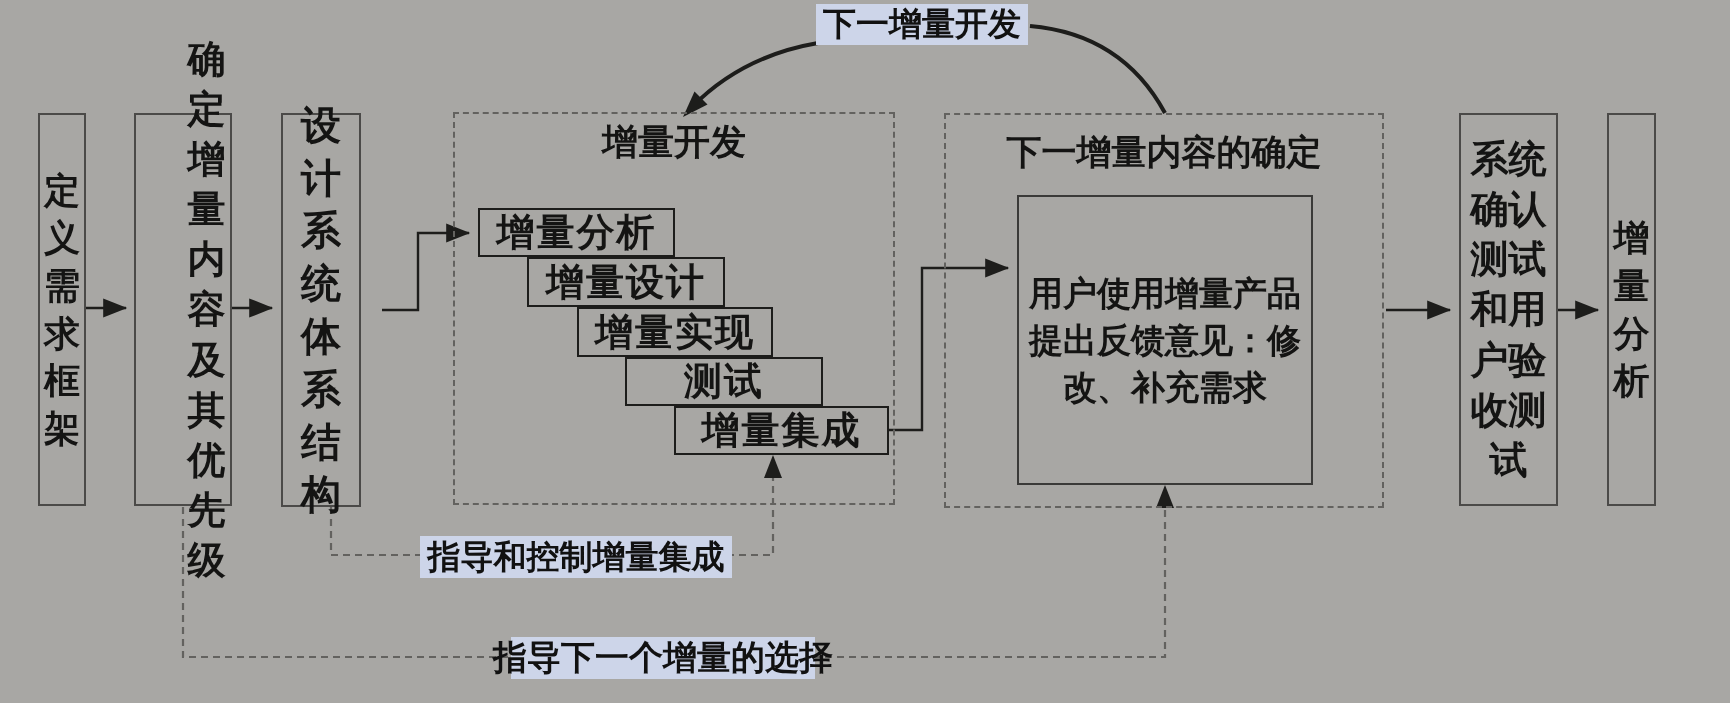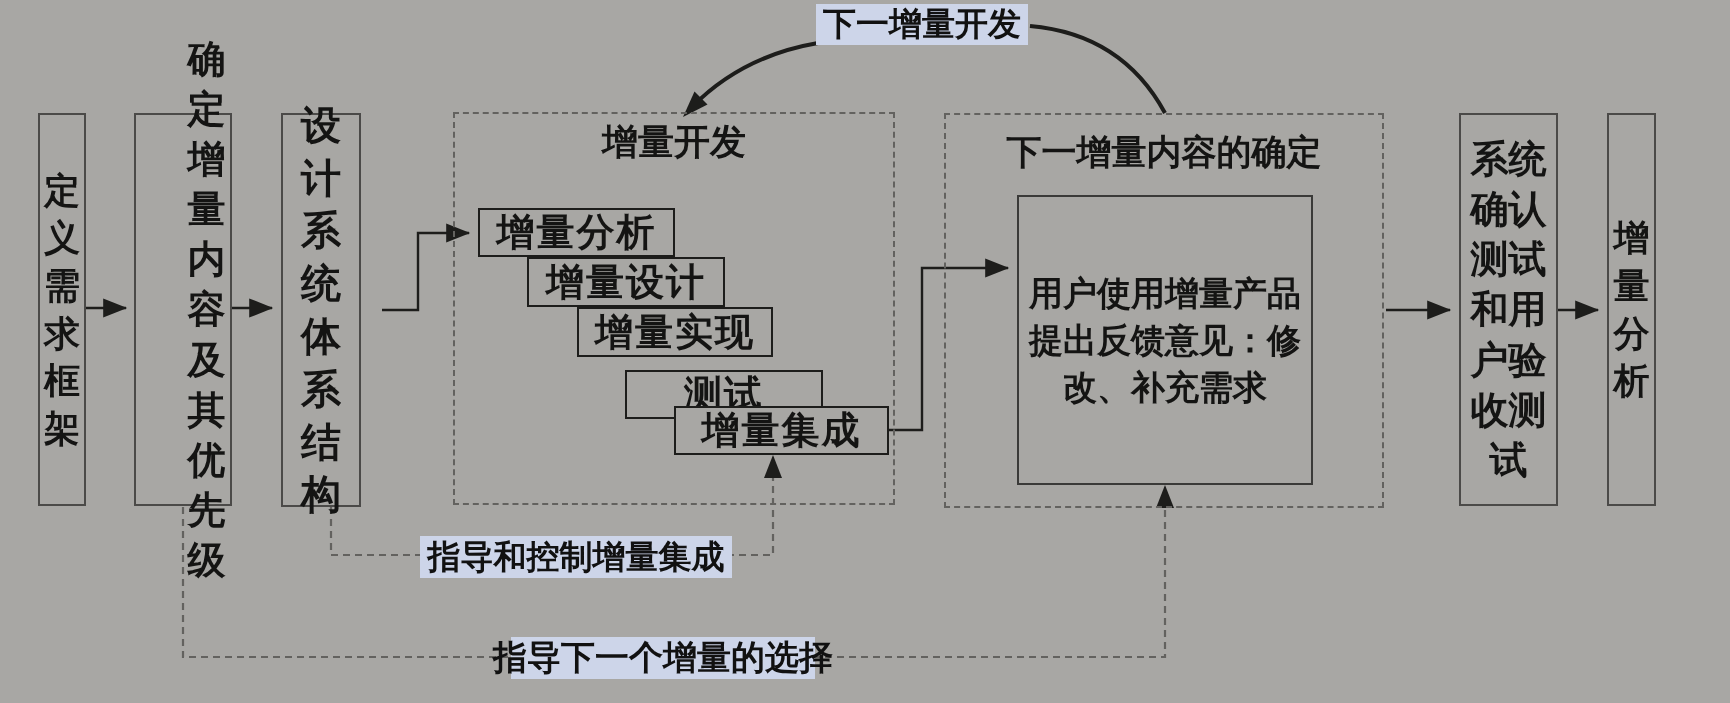--- a/index.html
+++ b/index.html
@@ -139,21 +139,21 @@
   <div class="abs stage node" style="left:281px;top:113px;width:80px;height:394px;">
     <span class="vtxt" style="width:82px;font-size:40px;">设计系统体系结构</span>
   </div>
 
   <div class="abs group node" style="left:453px;top:112px;width:442px;height:393px;"></div>
   <div class="abs group-title" style="left:453px;top:118px;width:442px;font-size:36px;">增量开发</div>
 
   <div class="abs step" style="left:478px;top:208px;width:197px;height:49px;">增量分析</div>
   <div class="abs step" style="left:527px;top:257px;width:198px;height:50px;">增量设计</div>
   <div class="abs step" style="left:577px;top:307px;width:196px;height:50px;">增量实现</div>
-  <div class="abs step" style="left:625px;top:370px;width:198px;height:49px;">测试</div>
+  <div class="abs step" style="left:625px;top:357px;width:198px;height:49px;">测试</div>
   <div class="abs step" style="left:674px;top:406px;width:215px;height:49px;">增量集成</div>
 
   <div class="abs group node" style="left:944px;top:113px;width:440px;height:395px;"></div>
   <div class="abs group-title" style="left:944px;top:129px;width:440px;font-size:35px;">下一增量内容的确定</div>
 
   <div class="abs stack" style="left:1017px;top:195px;width:296px;height:290px;">
     <div class="cell">
       <span class="wrap">用户使用增量产品提出反馈意见：修改、补充需求</span>
     </div>
   </div>

